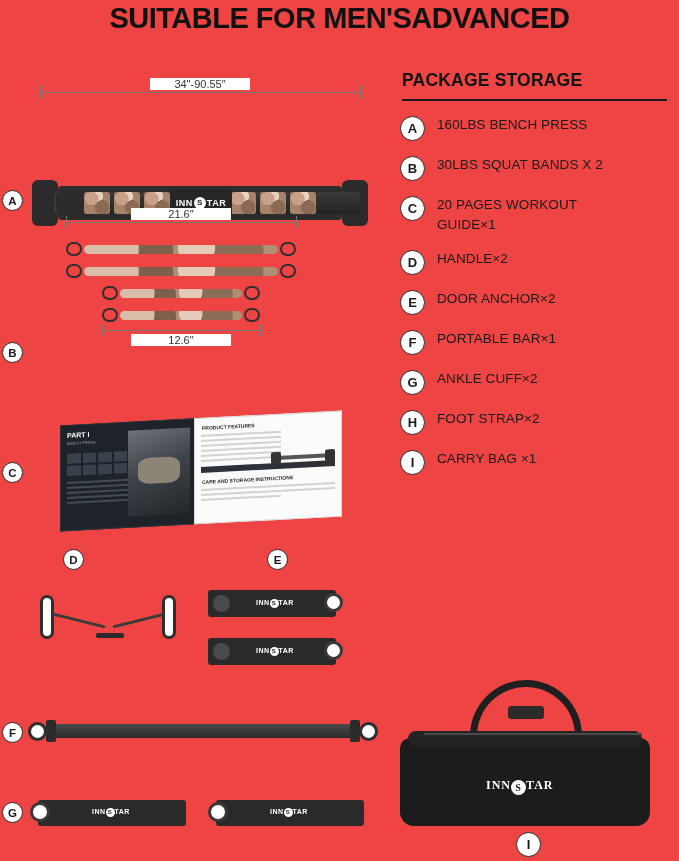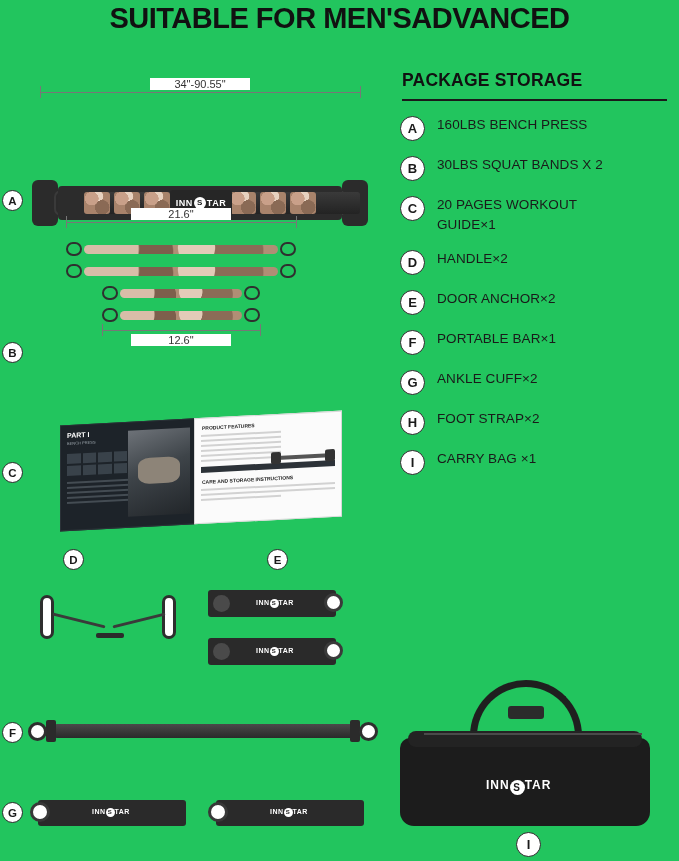--- a/index.html
+++ b/index.html
@@ -10,21 +10,21 @@
     height: 861px;
     background: #ffffff;
     font-family: "Liberation Sans", sans-serif;
     color: #1a1a1a;
     overflow: hidden;
   }
   .page {
     position: relative;
     width: 679px;
     height: 861px;
-    background: #22c55e;
+    background: #ef4444;
   }
 
   
   .title {
     position: absolute;
     top: 2px;
     left: 0;
     width: 679px;
     text-align: center;
     font-size: 29px;
@@ -386,20 +386,21 @@
     border-radius: 56px 56px 0 0;
   }
   .bag .handle-grip {
     position:absolute; left: 108px; top: -32px; width: 36px; height: 13px;
     background:#2b2b2b; border-radius: 3px;
   }
   .bag .logo {
     position:absolute; left: 86px; top: 40px;
     color:#fff; font-size: 12px; font-weight: 700; letter-spacing: 1px;
     white-space: nowrap;
+    font-family: Liberation Serif, serif;
   }
   .bag .logo .circle {
     display:inline-block; width:15px; height:15px; background:#fff; color:#1a1a1a;
     border-radius:50%; font-size:10px; line-height:15px; text-align:center;
     vertical-align: -2px;
   }
   .i-badge { position: absolute; left: 122px; top: 192px; }
 </style>
 </head>
 <body>

